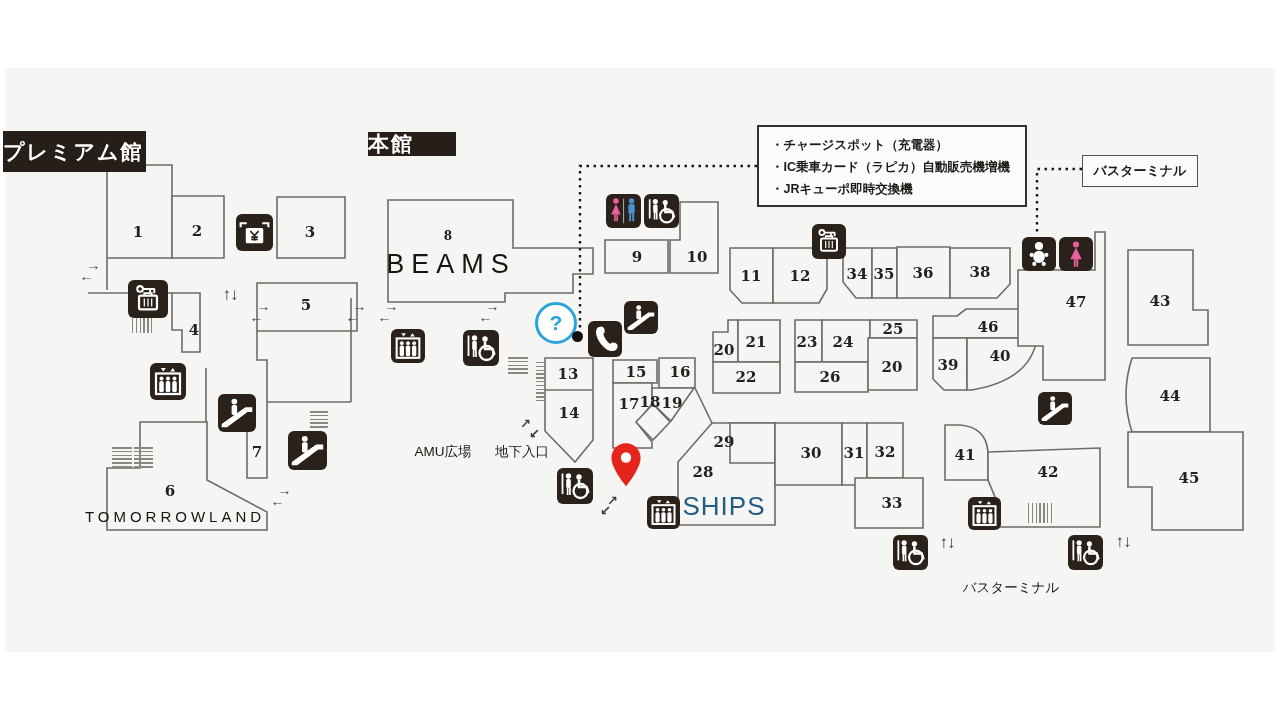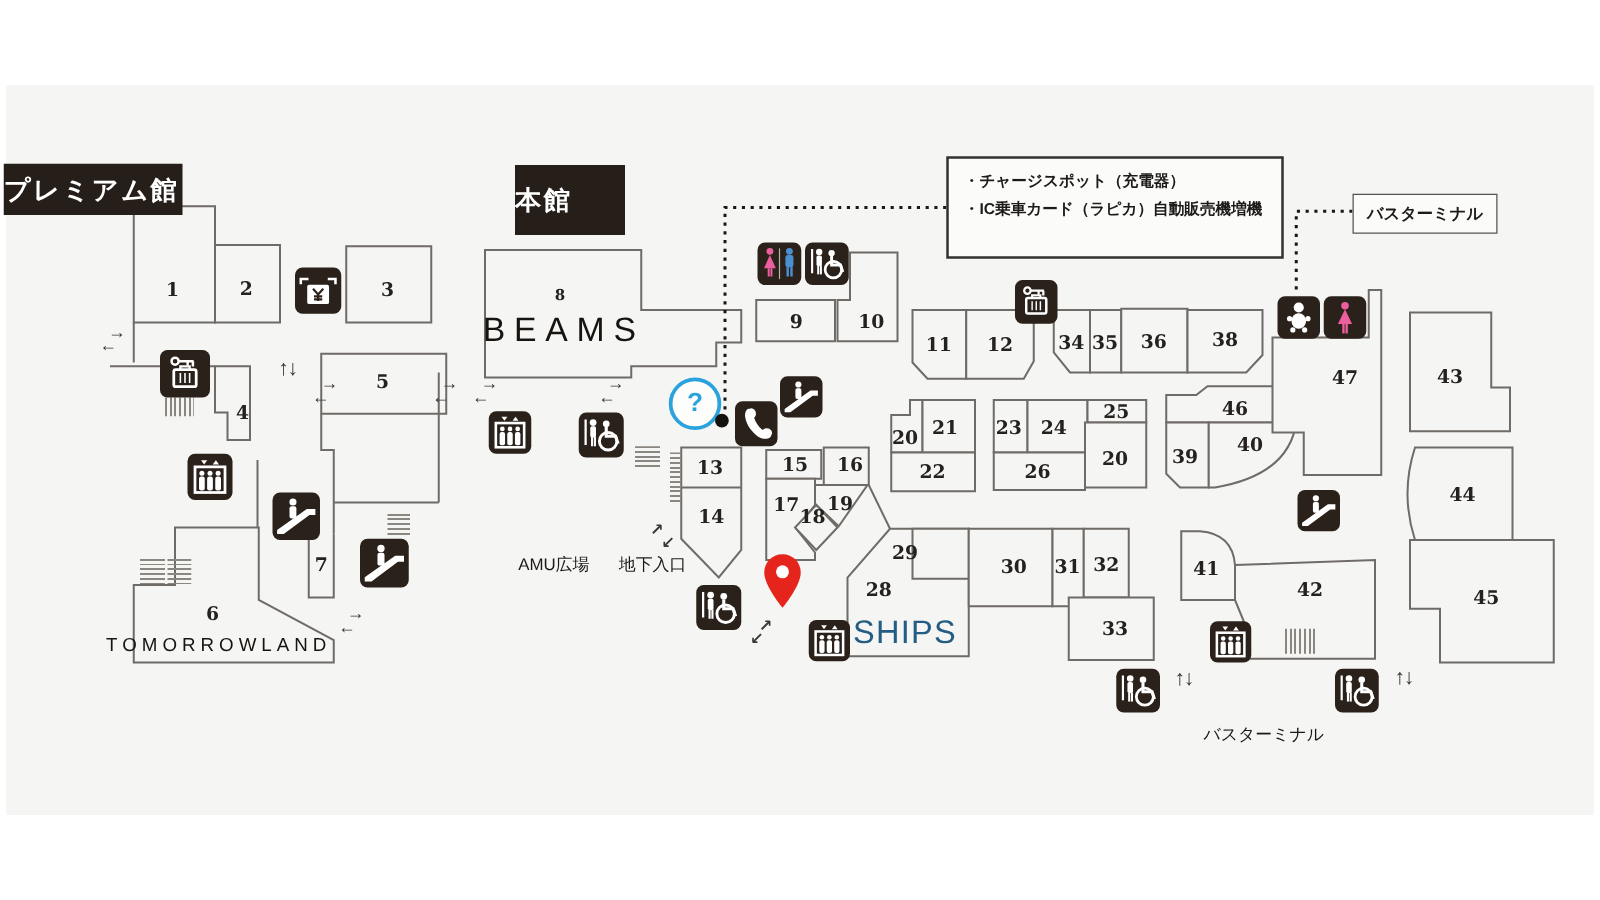--- a/index.html
+++ b/index.html
@@ -219,26 +219,27 @@
 <div class="hatch-h" style="left:112px;top:447px;width:20px;height:21px"></div>
 <div class="hatch-h" style="left:134px;top:447px;width:19px;height:21px"></div>
 <div class="hatch-h" style="left:310px;top:411px;width:18px;height:17px"></div>
 <div class="hatch-h" style="left:508px;top:357px;width:20px;height:19px"></div>
 <div class="hatch-h" style="left:536px;top:362px;width:9px;height:40px"></div>
 <div class="hatch-v" style="left:1028px;top:503px;width:24px;height:20px"></div>
 
 <div class="blk-label" style="left:3px;top:131px;width:143px;height:41px">
   <span>プレミアム館</span>
 </div>
-<div class="blk-label" style="left:412px;top:132px;width:88px;height:56px">
+<div class="blk-label" style="left:368px;top:132px;width:88px;height:24px">
   <span>本館</span>
 </div>
 <div class="callout" style="left:757px;top:125px;width:242px;height:64px">
   <div>・チャージスポット（充電器）</div>
   <div>・IC乗車カード（ラピカ）自動販売機増機</div>
+  <div>・JRキューポ即時交換機</div>
 </div>
 <div class="small-box" style="left:1082px;top:155px;width:114px;height:30px">
   <span>バスターミナル</span>
 </div>
 
 <span class="rn" style="left:138px;top:232px">1</span>
 <span class="rn" style="left:197px;top:231px">2</span>
 <span class="rn" style="left:310px;top:232px">3</span>
 <span class="rn" style="left:194px;top:330px">4</span>
 <span class="rn" style="left:306px;top:305px">5</span>
@@ -247,21 +248,21 @@
 <span class="rn sm" style="left:448px;top:236px">8</span>
 <span class="rn" style="left:637px;top:257px">9</span>
 <span class="rn" style="left:697px;top:257px">10</span>
 <span class="rn" style="left:751px;top:276px">11</span>
 <span class="rn" style="left:800px;top:276px">12</span>
 <span class="rn" style="left:568px;top:374px">13</span>
 <span class="rn" style="left:569px;top:413px">14</span>
 <span class="rn" style="left:636px;top:372px">15</span>
 <span class="rn" style="left:680px;top:372px">16</span>
 <span class="rn" style="left:629px;top:404px">17</span>
-<span class="rn" style="left:650px;top:413px">18</span>
+<span class="rn" style="left:650px;top:402px">18</span>
 <span class="rn" style="left:672px;top:403px">19</span>
 <span class="rn" style="left:724px;top:350px">20</span>
 <span class="rn" style="left:756px;top:342px">21</span>
 <span class="rn" style="left:746px;top:377px">22</span>
 <span class="rn" style="left:807px;top:342px">23</span>
 <span class="rn" style="left:843px;top:342px">24</span>
 <span class="rn" style="left:893px;top:329px">25</span>
 <span class="rn" style="left:830px;top:377px">26</span>
 <span class="rn" style="left:892px;top:367px">20</span>
 <span class="rn" style="left:703px;top:472px">28</span>

